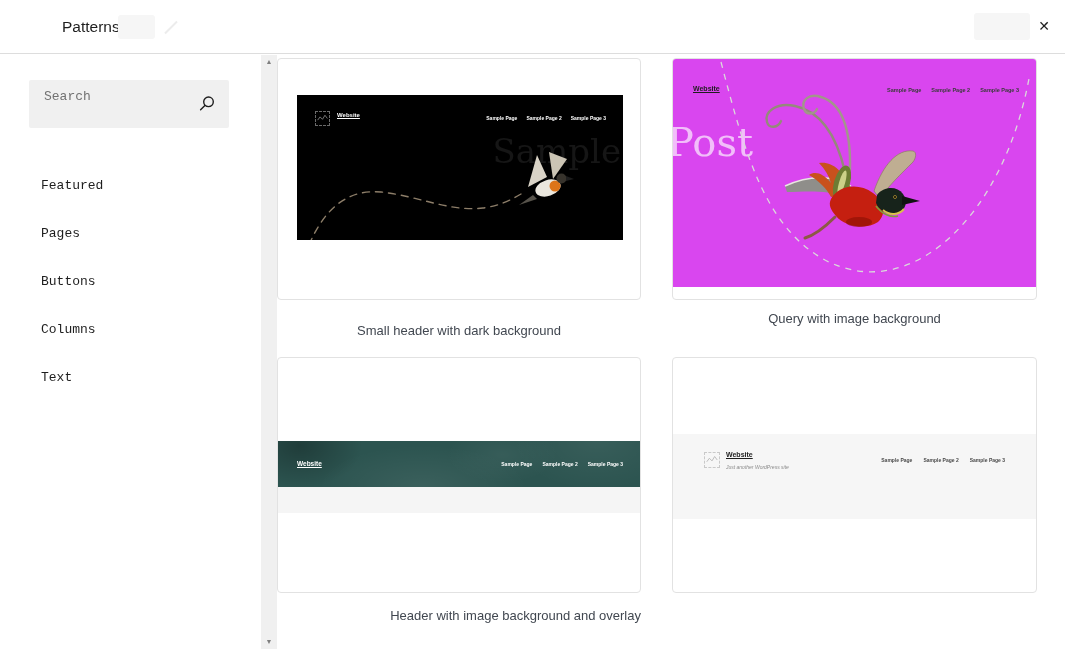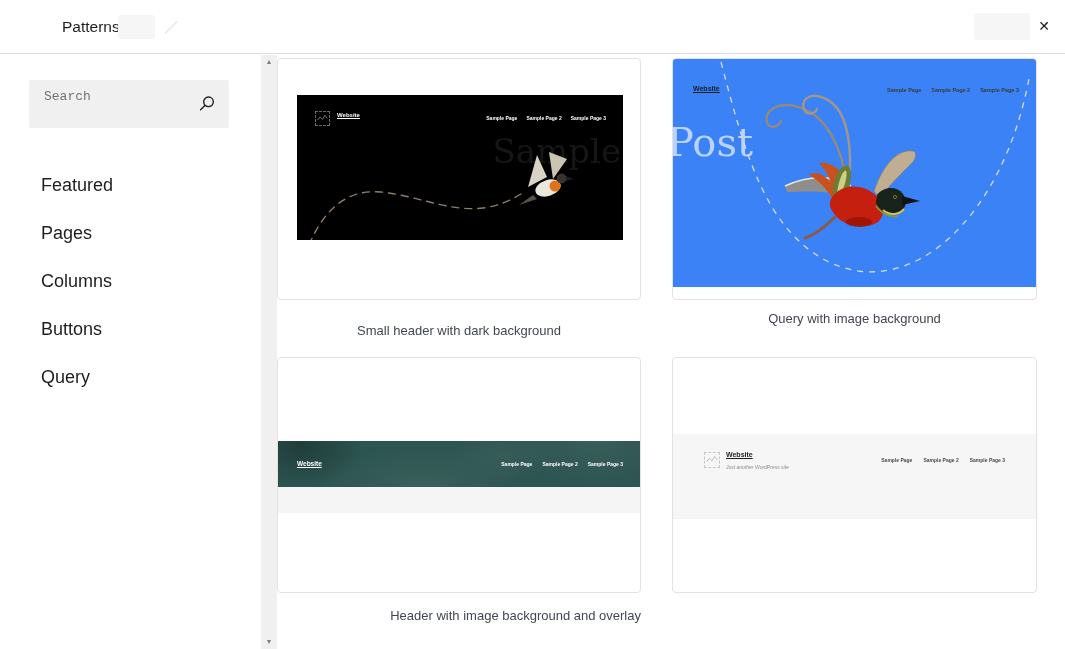--- a/index.html
+++ b/index.html
@@ -14,22 +14,22 @@
   .close-btn{position:absolute;left:1031px;top:13px;width:26px;height:26px;display:flex;align-items:center;
              justify-content:center;font-size:14px;color:#1e1e1e;cursor:pointer;background:none;border:none;}
   
   .sidebar{position:absolute;left:29px;top:80px;width:200px;}
   .search-box{position:relative;width:200px;height:48px;background:#f0f0f0;border-radius:2px;}
   .search-box input{width:100%;height:100%;background:transparent;border:none;outline:none;
                     padding:0 40px 16px 15px;font-size:13px;color:#1e1e1e;font-family:Liberation Mono, monospace;box-sizing:border-box;}
   .search-box input::placeholder{color:#717171;}
   .search-icon{position:absolute;right:13px;top:15px;width:18px;height:18px;}
   .cats{margin-top:33px;}
-  .cat{height:48px;display:flex;align-items:center;padding:0 12px;font-size:18px;border-radius:4px;
-       color:#1e1e1e;cursor:pointer;box-sizing:border-box;}
+  .cat{height:48px;display:flex;align-items:center;padding:0 12px;font-size:13px;border-radius:4px;
+       color:#1e1e1e;cursor:pointer;box-sizing:border-box;font-family:Liberation Mono, monospace;}
   .cat.selected{background:#1e1e1e;color:#fff;}
   
   .vscroll{position:absolute;left:261px;top:55px;width:16px;height:594px;background:#f0f0f0;
            display:flex;flex-direction:column;justify-content:space-between;align-items:center;}
   .scroll-arrow{font-size:7px;color:#7f7f7f;line-height:10px;padding:2px 0;cursor:pointer;}
   
   .card{position:absolute;background:#fff;border:1px solid #e2e2e2;border-radius:4px;box-sizing:border-box;
         overflow:hidden;cursor:pointer;}
   .caption{position:absolute;font-size:13px;color:#414750;text-align:center;}
   
@@ -38,21 +38,21 @@
   .pv-nav span{display:inline-block;}
   .logo-box{position:absolute;box-sizing:border-box;}
   .ghost-text{position:absolute;font-family:"DejaVu Serif",serif;white-space:nowrap;overflow:hidden;}
   
   .dark-block{position:absolute;left:19px;top:36px;width:326px;height:145px;background:#000;overflow:hidden;}
   .dark-block .pv-site{left:40px;top:17px;font-size:6px;color:#fff;}
   .dark-block .pv-nav{right:17px;top:20px;gap:9px;font-size:5px;color:#fff;font-weight:600;}
   .dark-block .logo-box{left:18px;top:16px;width:15px;height:15px;border:1px dashed #6a6a6a;}
   .dark-block .ghost-text{right:2px;top:36px;width:130px;font-size:34px;color:#161616;text-align:right;}
   
-  .gray-block{position:absolute;left:0;top:0;width:100%;height:228px;background:#3b82f6;overflow:hidden;}
+  .gray-block{position:absolute;left:0;top:0;width:100%;height:228px;background:#d946ef;overflow:hidden;}
   .gray-block .pv-site{left:20px;top:26px;font-size:7px;color:#1e1e1e;}
   .gray-block .pv-nav{right:17px;top:28px;gap:10px;font-size:5.5px;color:#3a3a3a;font-weight:600;}
   .gray-block .ghost-text{left:-6px;top:60px;width:96px;font-size:40px;color:rgba(255,255,255,0.65);}
   
   .teal-bar{position:absolute;left:0;top:83px;width:100%;height:46px;overflow:hidden;
     background:
       radial-gradient(ellipse 90px 60px at 6% 10%, rgba(0,0,0,.28), transparent 70%),
       radial-gradient(ellipse 150px 60px at 40% 100%, rgba(255,255,255,.07), transparent 70%),
       radial-gradient(ellipse 120px 70px at 88% 0%, rgba(255,255,255,.06), transparent 70%),
       radial-gradient(ellipse 80px 40px at 62% 30%, rgba(255,255,255,.05), transparent 70%),
@@ -93,27 +93,27 @@
       </span>
     </div>
     <div class="cats">
       <div class="cat">
           <span>Featured</span>
         </div>
       <div class="cat">
           <span>Pages</span>
         </div>
       <div class="cat">
+          <span>Buttons</span>
+        </div>
+      <div class="cat">
           <span>Columns</span>
         </div>
       <div class="cat">
-          <span>Buttons</span>
-        </div>
-      <div class="cat">
-          <span>Query</span>
+          <span>Text</span>
         </div>
     </div>
   </div>
 
   <div class="vscroll">
     <span class="scroll-arrow">▲</span>
     <span class="scroll-arrow">▼</span>
   </div>
 
   <div class="card" style="left:277px;top:58px;width:364px;height:242px;">

